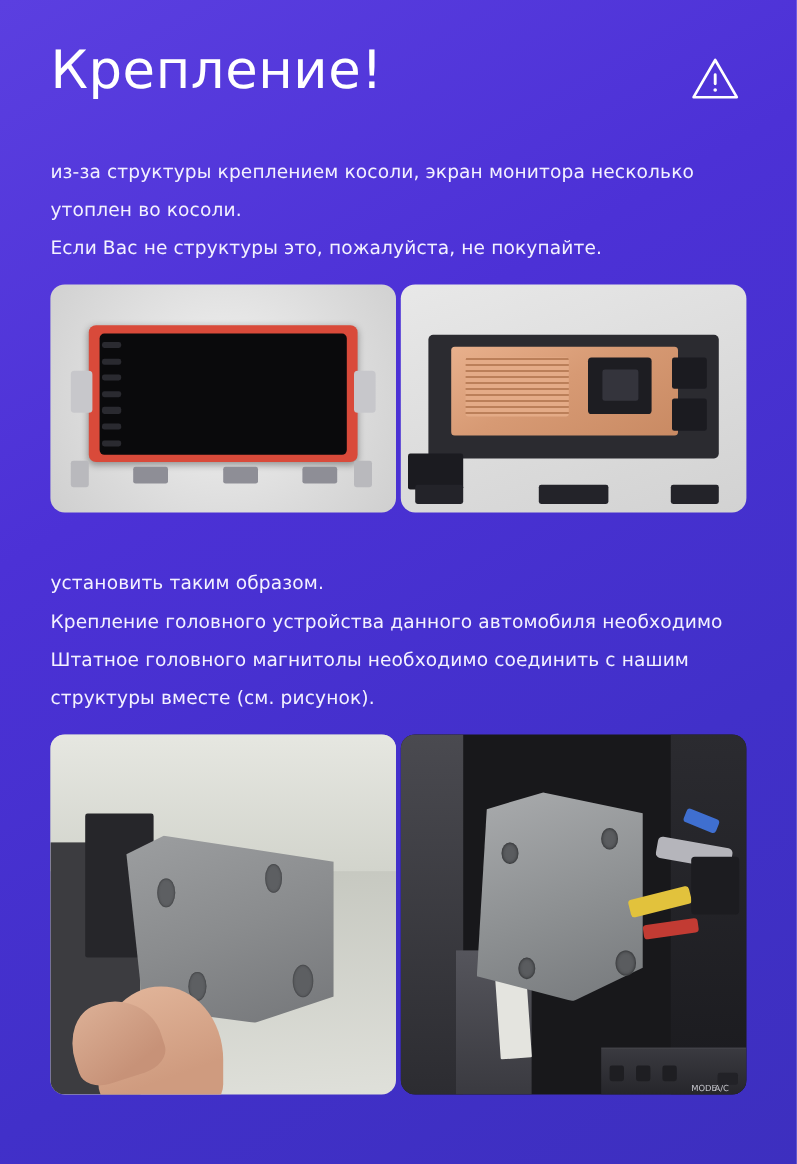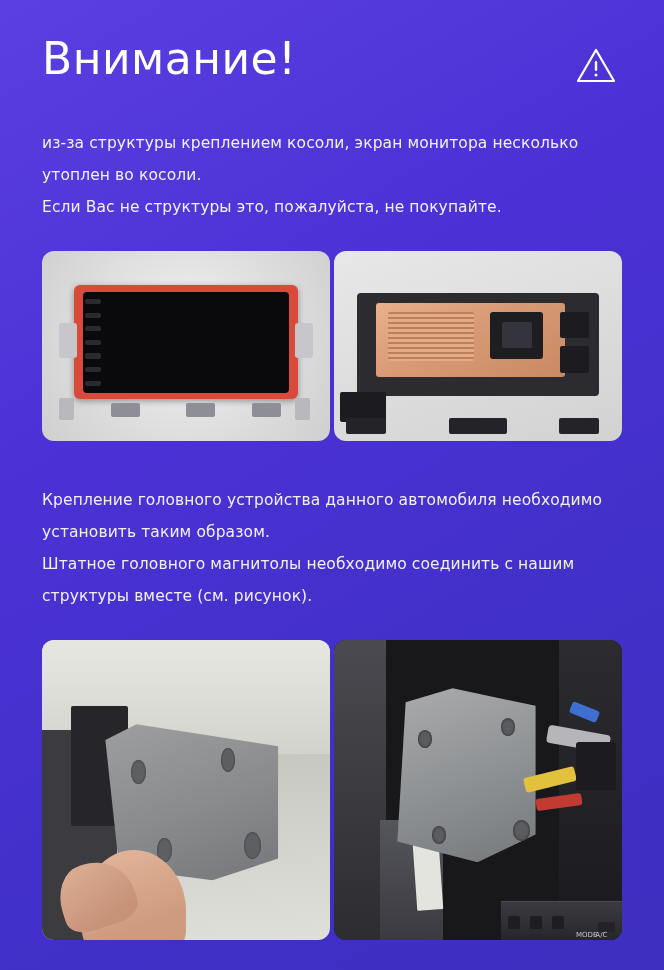--- a/index.html
+++ b/index.html
@@ -56,21 +56,21 @@
     font-size: 15.5px;
     line-height: 2.05;
     color: #f3f1ff;
     letter-spacing: 0.1px;
   }
 
   
   .img-row {
     display: flex;
     gap: 4px;
-    margin-top: 28px;
+    margin-top: 14px;
   }
   .photo {
     flex: 1 1 0;
     border-radius: 12px;
     overflow: hidden;
     position: relative;
     background: #dcdcdc;
   }
   .row1 .photo { height: 190px; }
   .row2 .photo { height: 300px; }
@@ -233,21 +233,21 @@
   .p4 .def-icon { position:absolute; bottom:22%; right:6%; width:14%; height:26%; background:#222227; border-radius:2px;}
   .p4 .slab { position:absolute; left:16%; top:60%; width:22%; height:40%; background: linear-gradient(180deg,#55555c 0%, #3a3a40 100%);}
   .p4 .sticker { position:absolute; left:28%; top:68%; width:9%; height:22%; background:#e4e4df; border-radius:1px; transform: rotate(-4deg);}
 </style>
 </head>
 <body>
 
 <div class="page">
 
   <div class="header">
-    <h1 class="title">Внимание!</h1>
+    <h1 class="title">Крепление!</h1>
     <span class="warn-icon">
       <svg width="40" height="40" viewBox="0 0 40 40">
         <path d="M20 4 L38 35 L2 35 Z" fill="none" stroke="#ffffff" stroke-width="2.2" stroke-linejoin="round"></path>
         <rect x="18.8" y="15" width="2.4" height="10" rx="1.2" fill="#ffffff"></rect>
         <circle cx="20" cy="29" r="1.5" fill="#ffffff"></circle>
       </svg>
     </span>
   </div>
 
   <div class="para">
@@ -286,22 +286,22 @@
         <div class="conn c3"></div>
       </div>
       <div class="conn c1"></div>
       <div class="foot f1"></div>
       <div class="foot f2"></div>
       <div class="foot f3"></div>
     </div>
   </div>
 
   <div class="para2">
+    <p>установить таким образом.</p>
     <p>Крепление головного устройства данного автомобиля необходимо</p>
-    <p>установить таким образом.</p>
     <p>Штатное головного магнитолы необходимо соединить с нашим</p>
     <p>структуры вместе (см. рисунок).</p>
   </div>
 
   <div class="img-row row2">
     <div class="photo p3">
       <div class="wall"></div>
       <div class="dark"></div>
       <div class="dark2"></div>
       <div class="bracket"></div>

